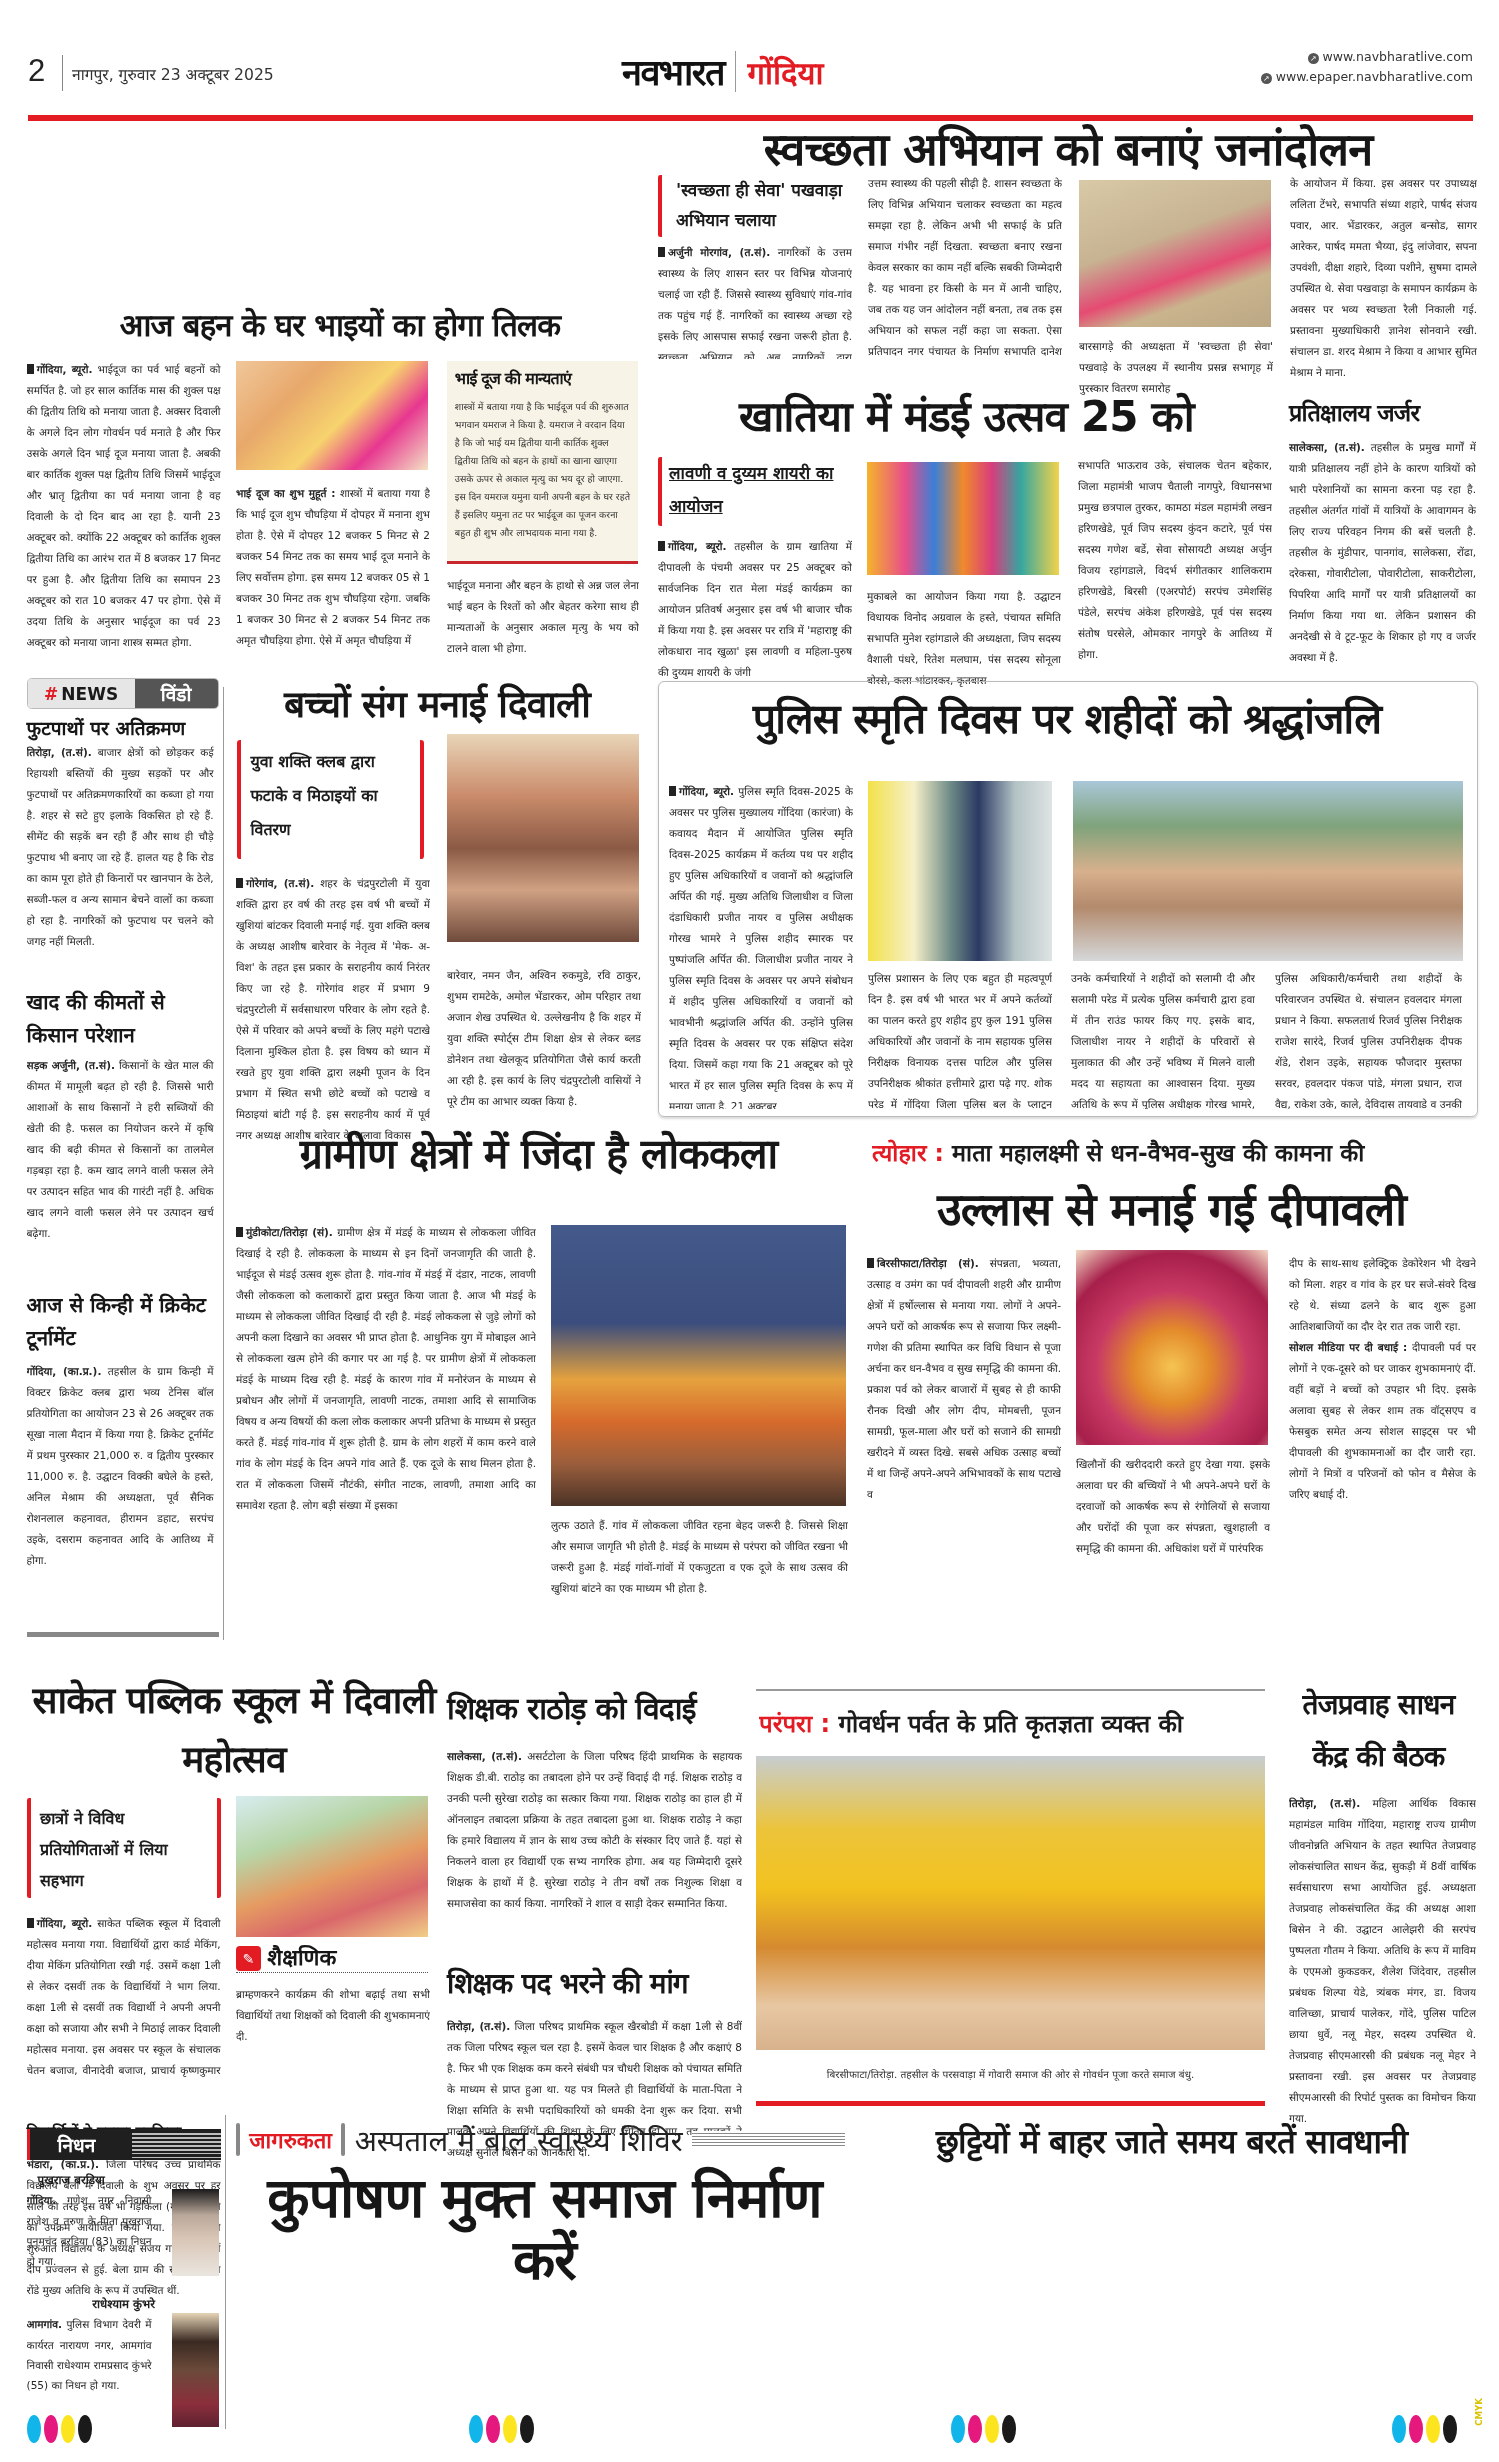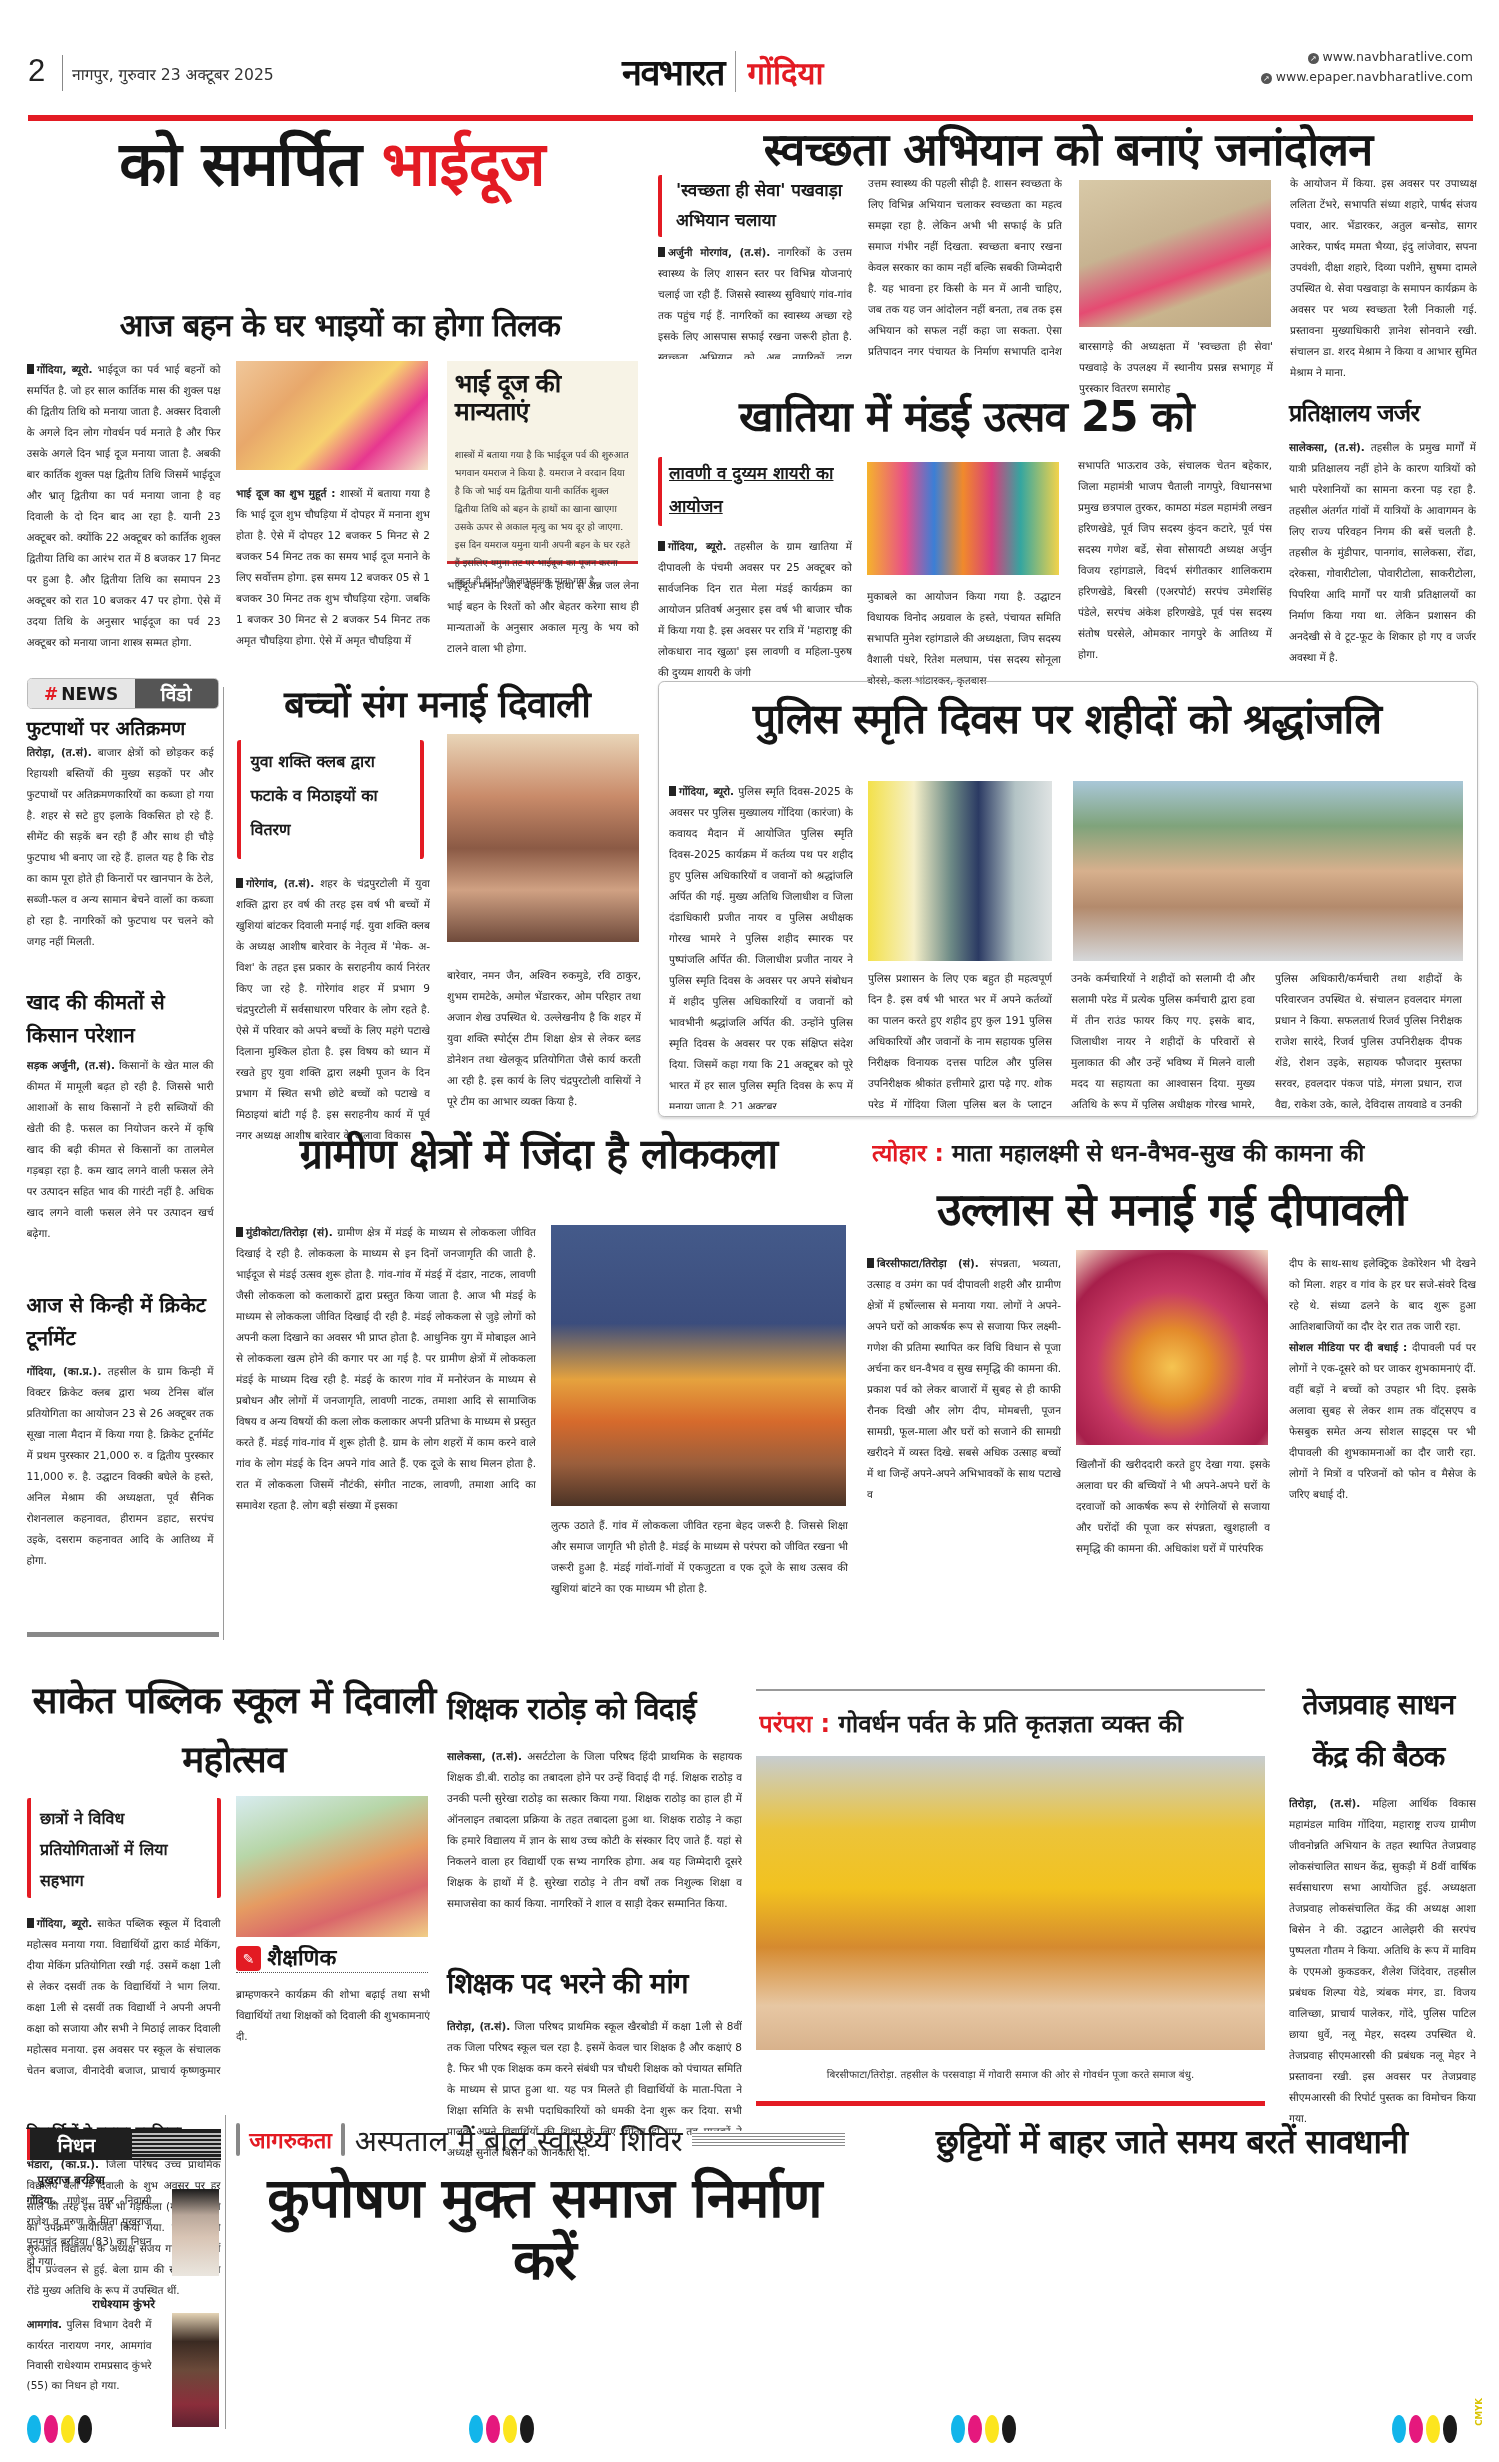--- a/index.html
+++ b/index.html
@@ -33,33 +33,32 @@
     <span style="font-size:31px;font-weight:700;color:#e31b23;">गोंदिया</span>
   </div>
   <div class="abs" style="right:0;top:0;text-align:right;font-size:12.5px;color:#333;line-height:20.3px;">
     <div><span style="display:inline-block;width:11px;height:11px;border-radius:50%;background:#555;color:#fff;font-size:7.8px;line-height:11px;text-align:center;margin-right:3.9px;">↗</span><span>www.navbharatlive.com</span></div>
     <div><span style="display:inline-block;width:11px;height:11px;border-radius:50%;background:#555;color:#fff;font-size:7.8px;line-height:11px;text-align:center;margin-right:3.9px;">↗</span><span>www.epaper.navbharatlive.com</span></div>
   </div>
 </div>
 <div class="abs" style="left:28px;top:115px;width:1445px;height:6.2px;background:#e31b23;"></div>
 
 <div class="abs hl" style="left:39px;top:125px;width:586px;font-size:61px;text-align:center;line-height:78px;">
-  <div><span>को समर्पित </span><span class="red">भाईदूज</span></div>
 </div>
 <div class="abs hl" style="left:55px;top:308px;width:570px;font-size:31px;text-align:center;">आज बहन के घर भाइयों का होगा तिलक</div>
 
 <div class="abs body" style="left:26.6px;top:359px;width:194px;height:328px;">
   <span class="sq"></span><b>गोंदिया, ब्यूरो.</b> <span>भाईदूज का पर्व भाई बहनों को समर्पित है. जो हर साल कार्तिक मास की शुक्ल पक्ष की द्वितीय तिथि को मनाया जाता है. अक्सर दिवाली के अगले दिन लोग गोवर्धन पर्व मनाते है और फिर उसके अगले दिन भाई दूज मनाया जाता है. अबकी बार कार्तिक शुक्ल पक्ष द्वितीय तिथि जिसमें भाईदूज और भ्रातृ द्वितीया का पर्व मनाया जाना है वह दिवाली के दो दिन बाद आ रहा है. यानी 23 अक्टूबर को. क्योंकि 22 अक्टूबर को कार्तिक शुक्ल द्वितीया तिथि का आरंभ रात में 8 बजकर 17 मिनट पर हुआ है. और द्वितीया तिथि का समापन 23 अक्टूबर को रात 10 बजकर 47 पर होगा. ऐसे में उदया तिथि के अनुसार भाईदूज का पर्व 23 अक्टूबर को मनाया जाना शास्त्र सम्मत होगा.</span>
 </div>
 <div class="abs photo" style="left:236px;top:361px;width:192px;height:109px;background:linear-gradient(135deg,#f0c79a 0%,#e8a86b 30%,#f7d36e 55%,#e7378f 75%,#f4e2c5 100%);"></div>
 <div class="abs body" style="left:236px;top:483px;width:194px;height:205px;">
   <b>भाई दूज का शुभ मुहूर्त :</b> <span>शास्त्रों में बताया गया है कि भाई दूज शुभ चौघड़िया में दोपहर में मनाना शुभ होता है. ऐसे में दोपहर 12 बजकर 5 मिनट से 2 बजकर 54 मिनट तक का समय भाई दूज मनाने के लिए सर्वोत्तम होगा. इस समय 12 बजकर 05 से 1 बजकर 30 मिनट तक शुभ चौघड़िया रहेगा. जबकि 1 बजकर 30 मिनट से 2 बजकर 54 मिनट तक अमृत चौघड़िया होगा. ऐसे में अमृत चौघड़िया में</span>
 </div>
 <div class="abs" style="left:447px;top:361px;width:191px;height:203px;background:#f7f3e6;border-bottom:3.9px solid #c8282d;padding:9.4px 7.8px;">
-  <div class="hl" style="font-size:25px;margin-bottom:20px;">भाई दूज की मान्यताएं</div>
+  <div class="hl" style="font-size:16px;margin-bottom:10px;">भाई दूज की मान्यताएं</div>
   <div style="font-size:9.4px;line-height:18px;color:#333;">शास्त्रों में बताया गया है कि भाईदूज पर्व की शुरुआत भगवान यमराज ने किया है. यमराज ने वरदान दिया है कि जो भाई यम द्वितीया यानी कार्तिक शुक्ल द्वितीया तिथि को बहन के हाथों का खाना खाएगा उसके ऊपर से अकाल मृत्यु का भय दूर हो जाएगा. इस दिन यमराज यमुना यानी अपनी बहन के घर रहते हैं इसलिए यमुना तट पर भाईदूज का पूजन करना बहुत ही शुभ और लाभदायक माना गया है.</div>
 </div>
 <div class="abs body" style="left:447px;top:575px;width:192px;height:112px;">भाईदूज मनाना और बहन के हाथो से अन्न जल लेना भाई बहन के रिश्तों को और बेहतर करेगा साथ ही मान्यताओं के अनुसार अकाल मृत्यु के भय को टालने वाला भी होगा.</div>
 
 <div class="abs hl" style="left:662px;top:125px;width:812px;font-size:45px;text-align:center;">स्वच्छता अभियान को बनाएं जनांदोलन</div>
 <div class="abs redbar" style="left:658px;top:175px;width:194px;height:62px;padding-left:14px;">
   <div class="subhl" style="font-size:17px;line-height:30px;">'स्वच्छता ही सेवा' पखवाड़ा अभियान चलाया</div>
 </div>
 <div class="abs body" style="left:658px;top:242px;width:194px;height:117px;">
   <span class="sq"></span><b>अर्जुनी मोरगांव, (त.सं).</b> <span>नागरिकों के उत्तम स्वास्थ्य के लिए शासन स्तर पर विभिन्न योजनाएं चलाई जा रही हैं. जिससे स्वास्थ्य सुविधाएं गांव-गांव तक पहुंच गई हैं. नागरिकों का स्वास्थ्य अच्छा रहे इसके लिए आसपास सफाई रखना जरूरी होता है. स्वच्छता अभियान को अब नागरिकों द्वारा जनआंदोलन बनाया जाए. स्वच्छता</span>

